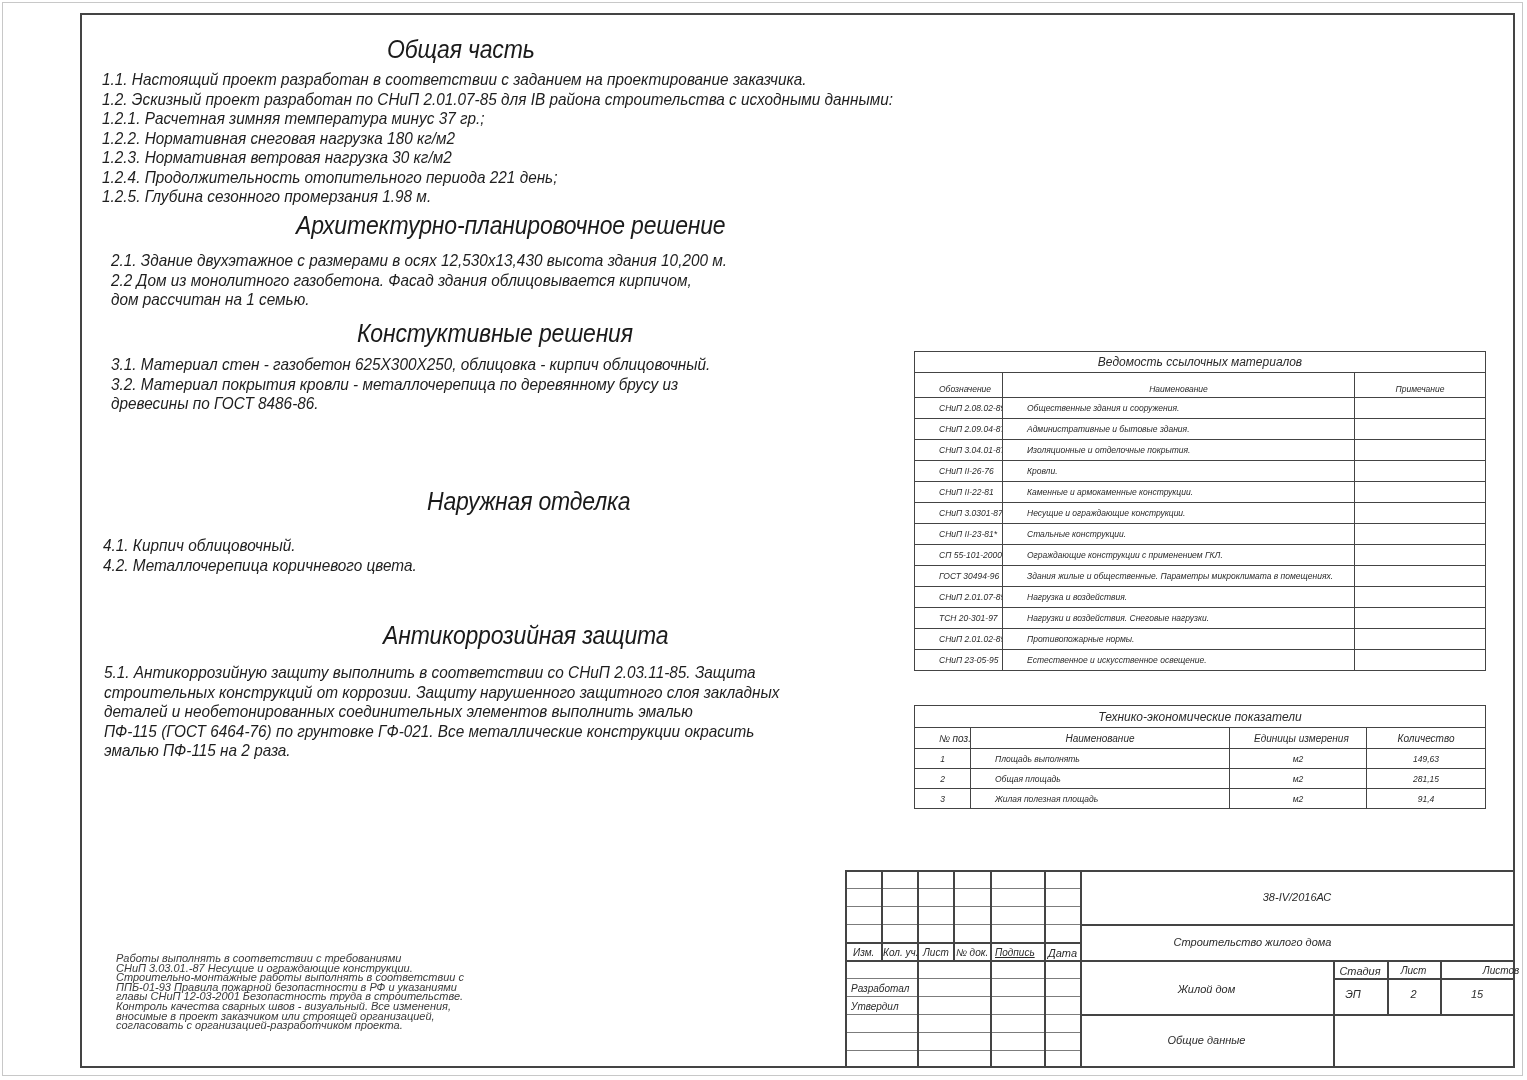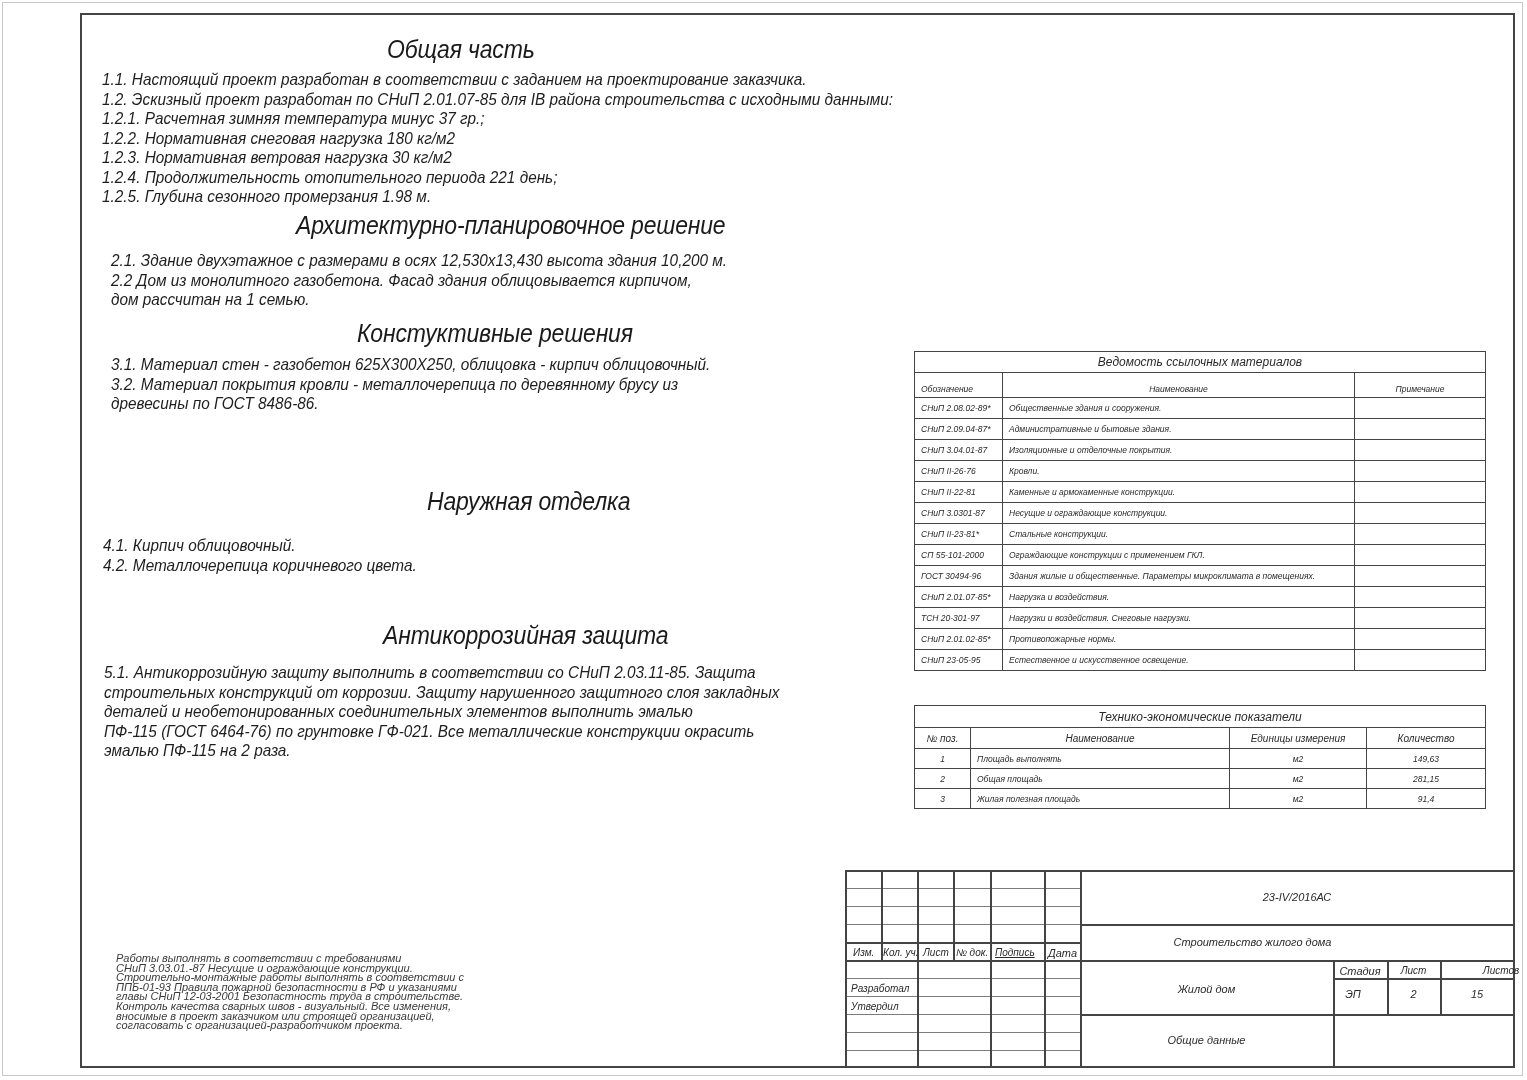--- a/index.html
+++ b/index.html
@@ -8,21 +8,21 @@
   .abs { position: absolute; }
   .outer-frame { left: 2px; top: 2px; width: 1521px; height: 1074px; border: 1px solid #c8c8c8; box-sizing: border-box; }
   .inner-frame { left: 80px; top: 13px; width: 1435px; height: 1055px; border: 2px solid #444; box-sizing: border-box; }
 
   .heading { font-style: italic; font-size: 25px; white-space: nowrap; color: #1a1a1a; letter-spacing: -0.2px; transform: scaleX(0.92); transform-origin: left top; }
   .para { font-style: italic; font-size: 16.5px; line-height: 19.5px; white-space: nowrap; color: #1e1e1e; transform: scaleX(0.93); transform-origin: left top; }
   .para div { margin: 0; }
 
   
   table.grid { position: absolute; border-collapse: collapse; table-layout: fixed; }
-  table.grid td { border: 1px solid #444; padding: 0 6px; font-style: italic; white-space: nowrap; overflow: hidden; color: #2a2a2a; }
+  table.grid td { border: 1px solid #444; padding: 0 24px; font-style: italic; white-space: nowrap; overflow: hidden; color: #2a2a2a; }
   .t1 td { font-size: 8.5px; height: 20px; }
   .t1 .title td { font-size: 12px; height: 20px; text-align: center; }
   .t1 .hdr td { font-size: 8.5px; height: 21px; vertical-align: bottom; padding-bottom: 3px; }
   .t2 td { font-size: 8.5px; height: 19px; }
   .t2 .title td { font-size: 12px; height: 21px; text-align: center; }
   .t2 .hdr td { font-size: 10px; height: 20px; font-style: italic; }
   .center { text-align: center; }
 
   
   .stamp { left: 845px; top: 870px; width: 669px; height: 197px; }
@@ -246,21 +246,21 @@
   <div class="st-txt" style="left:8px; top:77px;">Изм.</div>
   <div class="st-txt" style="left:38px; top:77px;">Кол. уч.</div>
   <div class="st-txt" style="left:78px; top:77px;">Лист</div>
   <div class="st-txt" style="left:111px; top:77px;">№ док.</div>
   <div class="st-txt" style="left:150px; top:77px;text-decoration:underline;">Подпись</div>
   <div class="st-txt st-big" style="left:203px; top:77px;">Дата</div>
 
   <div class="st-txt" style="left:6px; top:113px;">Разработал</div>
   <div class="st-txt" style="left:6px; top:131px;">Утвердил</div>
 
-  <div class="st-txt st-big" style="left:235px; width:434px; top:21px; text-align:center;">23-IV/2016АС</div>
+  <div class="st-txt st-big" style="left:235px; width:434px; top:21px; text-align:center;">38-IV/2016АС</div>
   <div class="st-txt st-big" style="left:235px; width:345px; top:66px; text-align:center;">Строительство жилого дома</div>
   <div class="st-txt st-big" style="left:235px; width:253px; top:113px; text-align:center;">Жилой дом</div>
   <div class="st-txt st-big" style="left:235px; width:253px; top:164px; text-align:center;">Общие данные</div>
 
   <div class="st-txt st-big" style="left:488px; width:54px; top:95px; text-align:center;">Стадия</div>
   <div class="st-txt" style="left:542px; width:53px; top:95px; text-align:center;">Лист</div>
   <div class="st-txt" style="left:595px; width:74px; top:95px; text-align:center;padding-left:24px;">Листов</div>
   <div class="st-txt st-big" style="left:488px; width:40px; top:118px; text-align:center;">ЭП</div>
   <div class="st-txt st-big" style="left:542px; width:53px; top:118px; text-align:center;">2</div>
   <div class="st-txt st-big" style="left:595px; width:74px; top:118px; text-align:center;">15</div>

